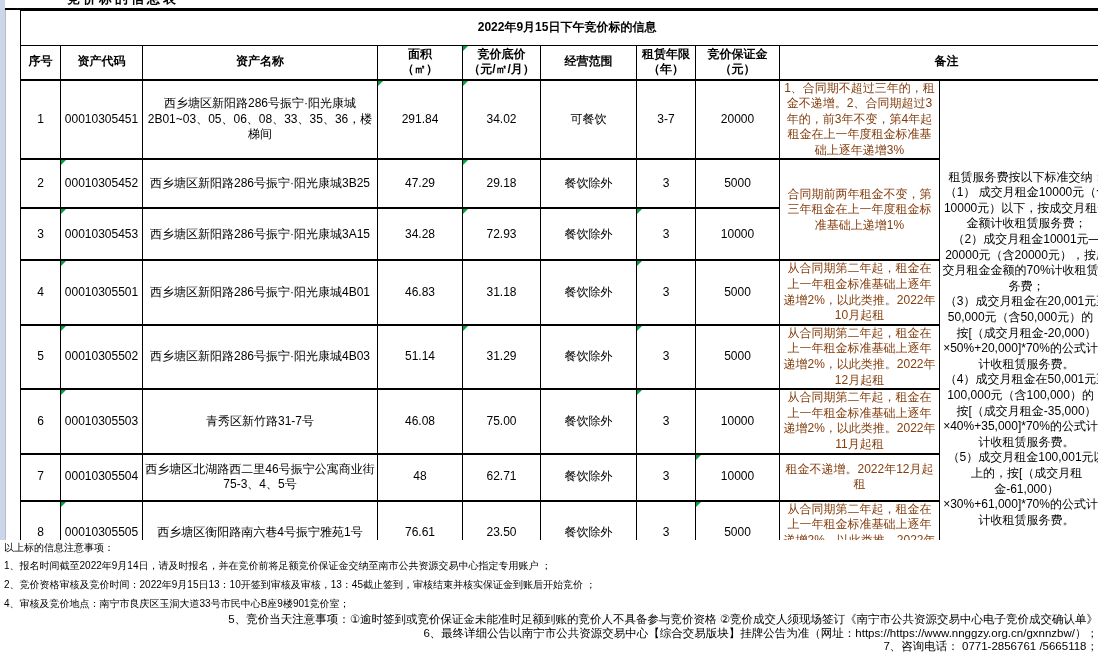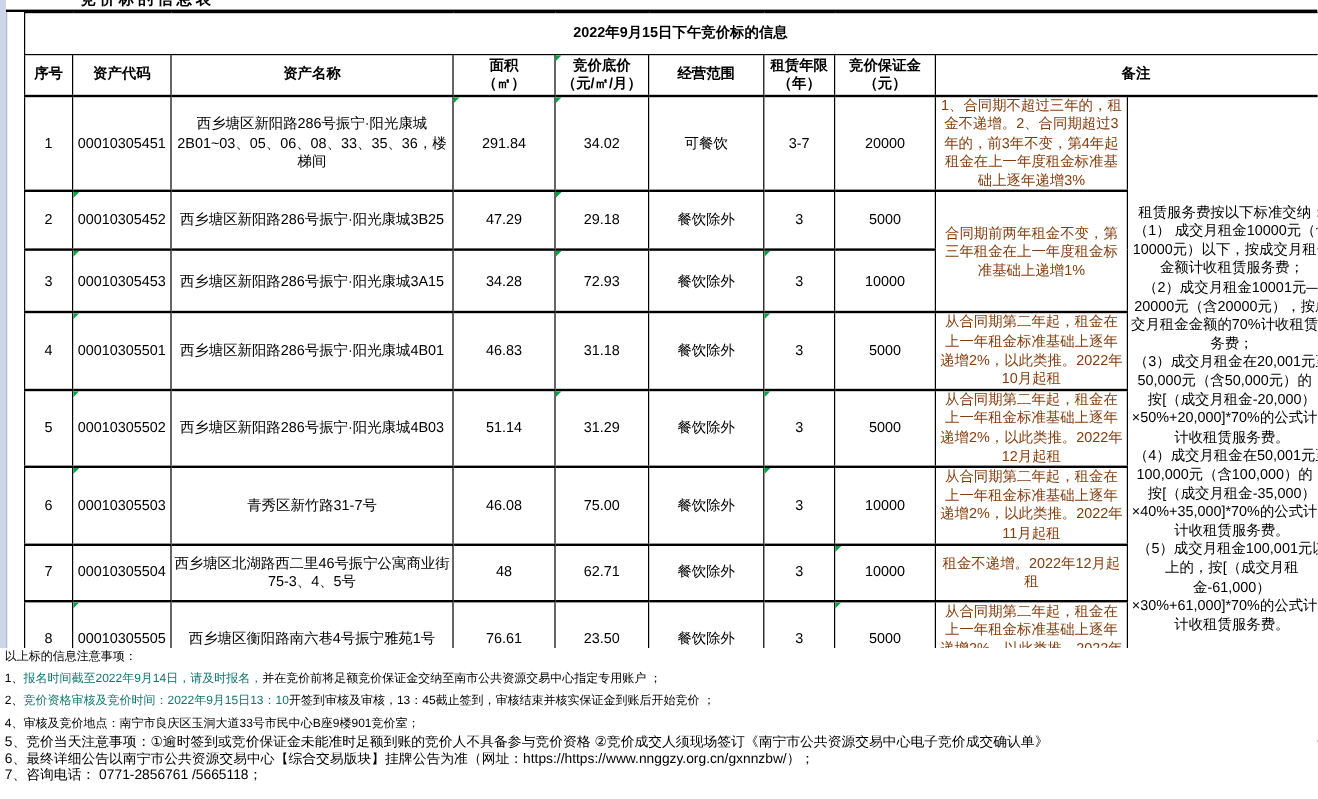--- a/index.html
+++ b/index.html
@@ -19,22 +19,22 @@
   tr.last td{border-bottom:2px solid #000;}
   td.remark{font-size:9px;font-weight:normal;color:#843c0c;line-height:1.5;padding:1px 3px;}
   td.service{font-size:12.5px;text-align:left;white-space:pre-line;line-height:1.28;padding:2px 3px;font-weight:normal;}
   td.name{padding:0 4px;}
   .tri::before{content:"";position:absolute;left:0;top:0;width:0;height:0;border-top:5px solid #00a33e;border-right:5px solid transparent;}
   .tri-br::after{content:"";position:absolute;right:0;bottom:0;width:0;height:0;border-bottom:5px solid #00a33e;border-left:5px solid transparent;}
   .footer{position:absolute;left:0;top:540px;width:1098px;height:126px;background:#fff;padding-left:4px;box-sizing:border-box;}
   .footer .fline{white-space:nowrap;overflow:hidden;font-size:10px;}
   .footer .fline.h{height:16px;line-height:16px;}
   .footer .fline.n{height:19px;line-height:19px;}
-  .footer .fline.s{height:13.5px;line-height:13.5px;font-size:11.5px;}
-  .footer .red{color:#0f766e;}
+  .footer .fline.s{height:13.5px;line-height:13.5px;font-size:11.5px;text-align:right;}
+  .footer .red{color:#000000;}
   .footer .blk{color:#000;}
 </style>
 </head>
 <body>
 
 <div class="gutter"></div>
 
 <div class="top-strip">
   <span class="frag">竞价标的信息表</span>
 </div>

